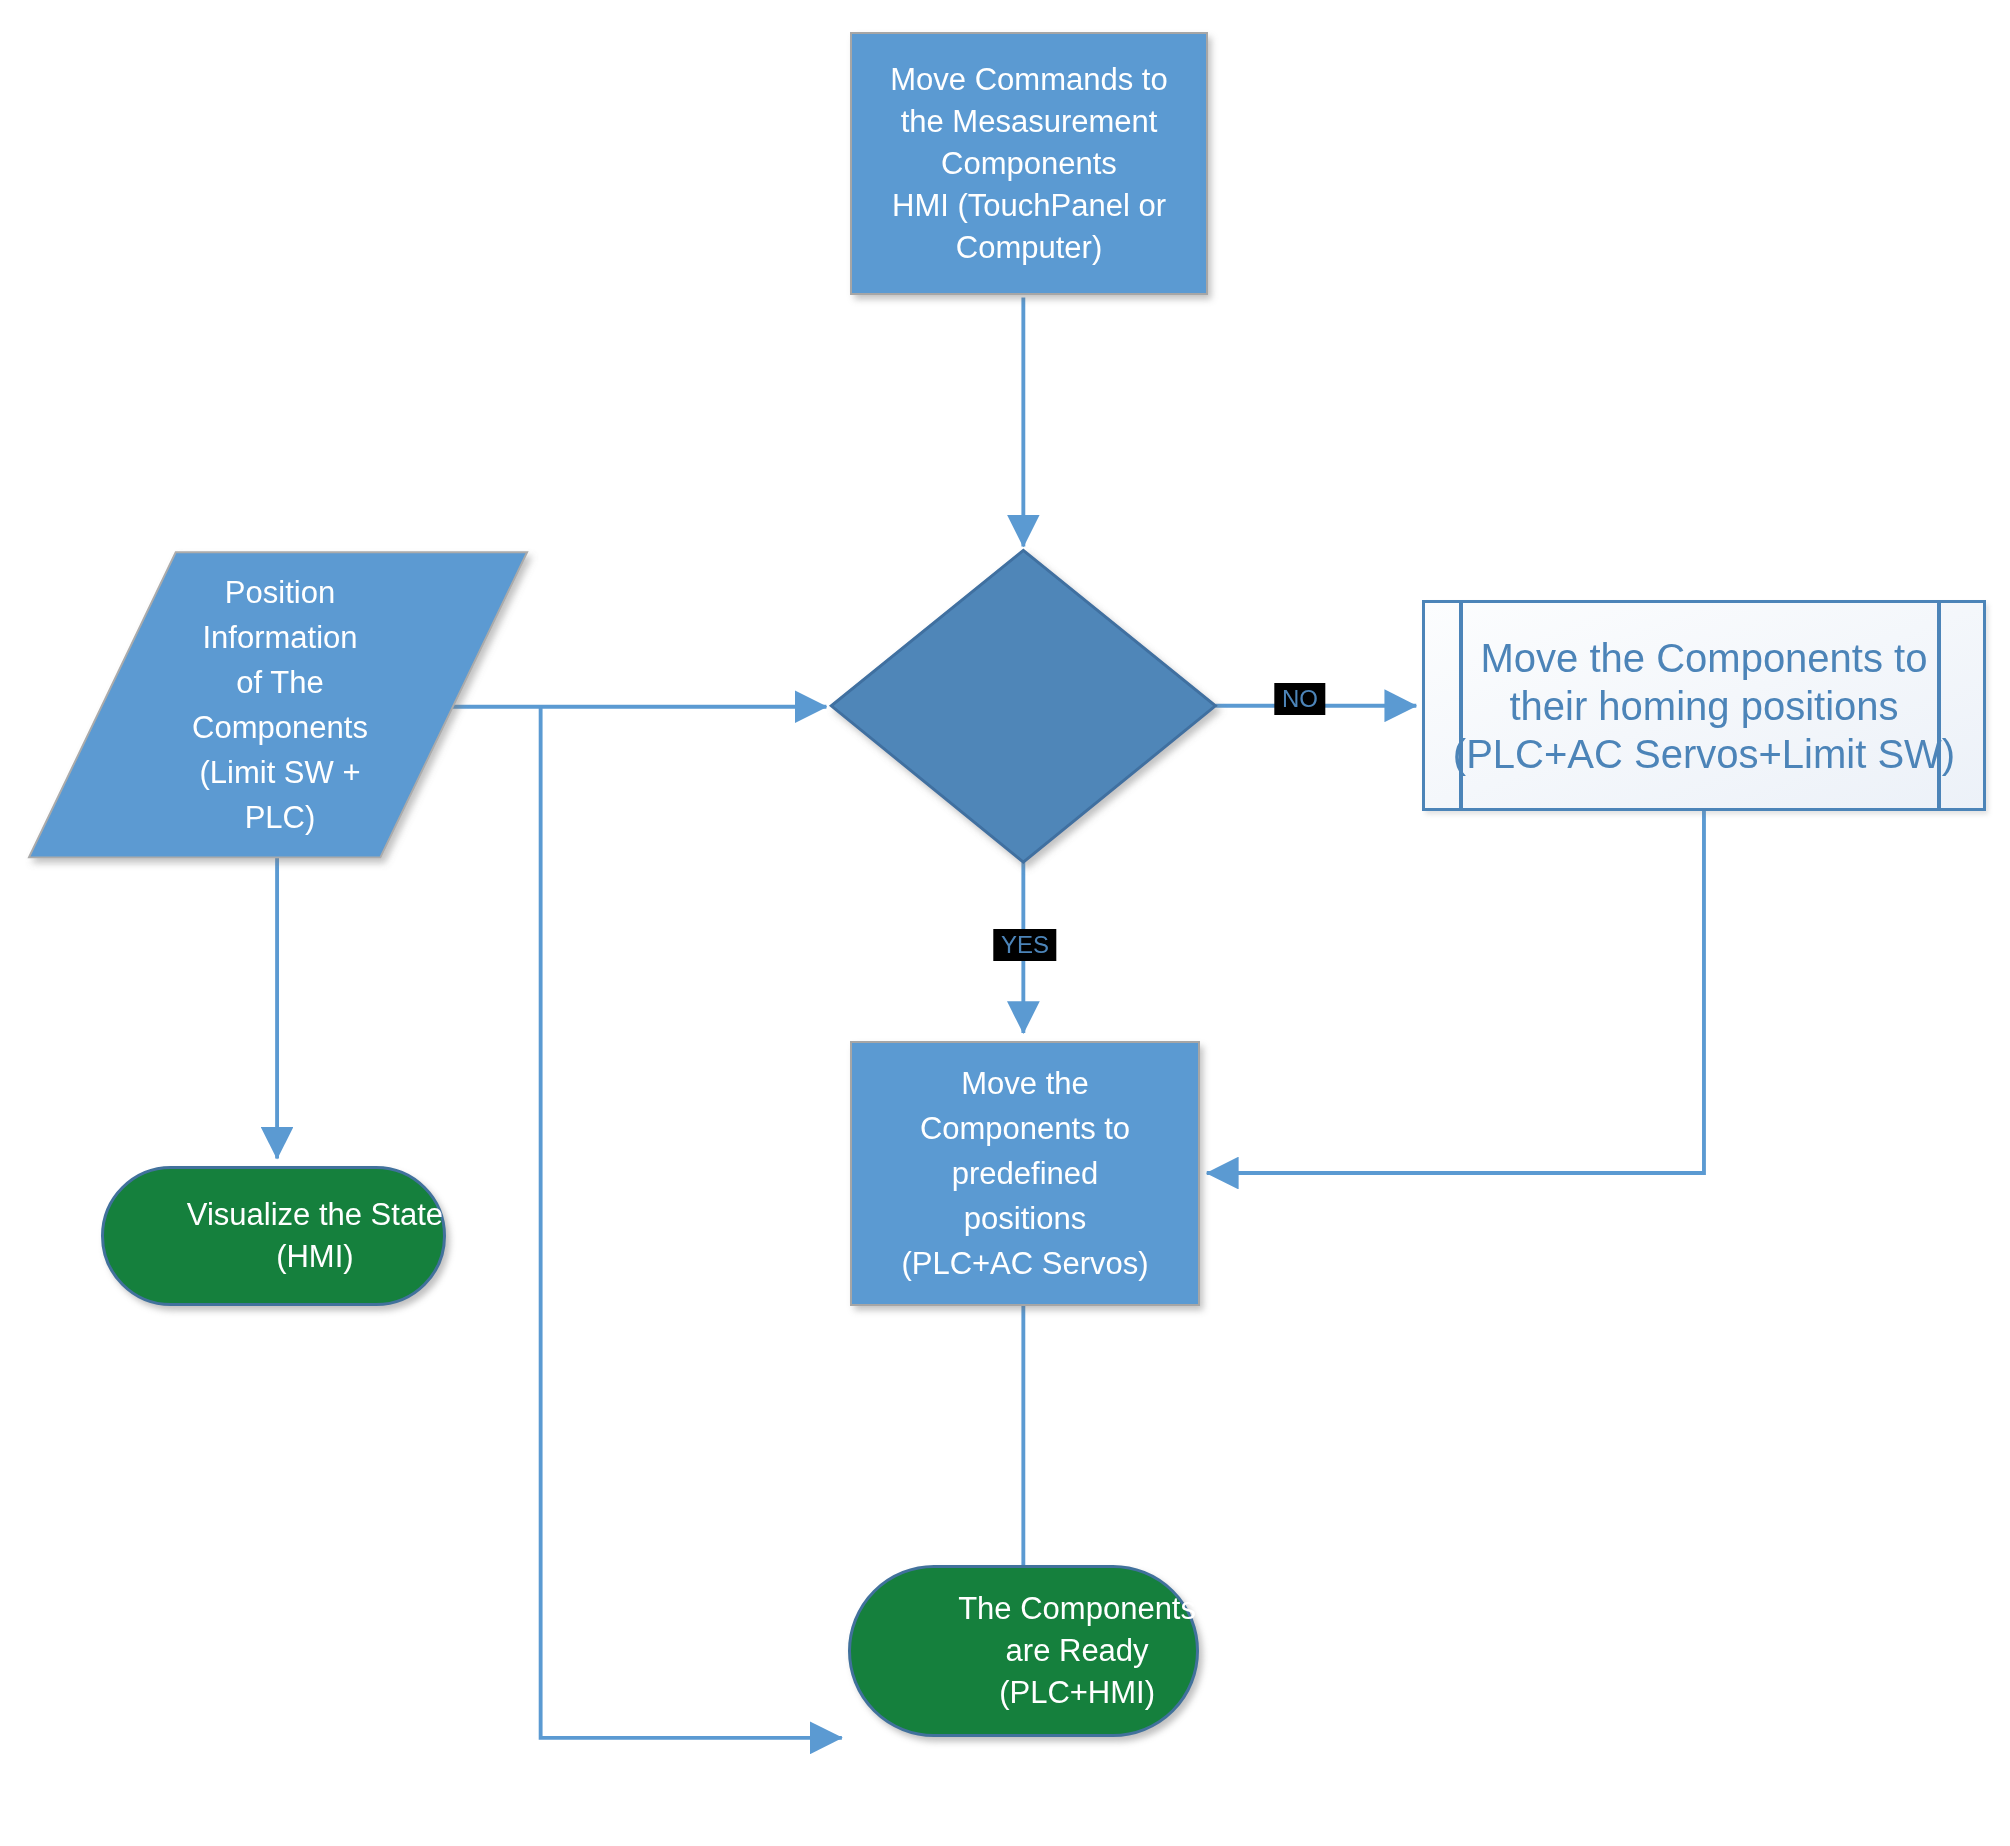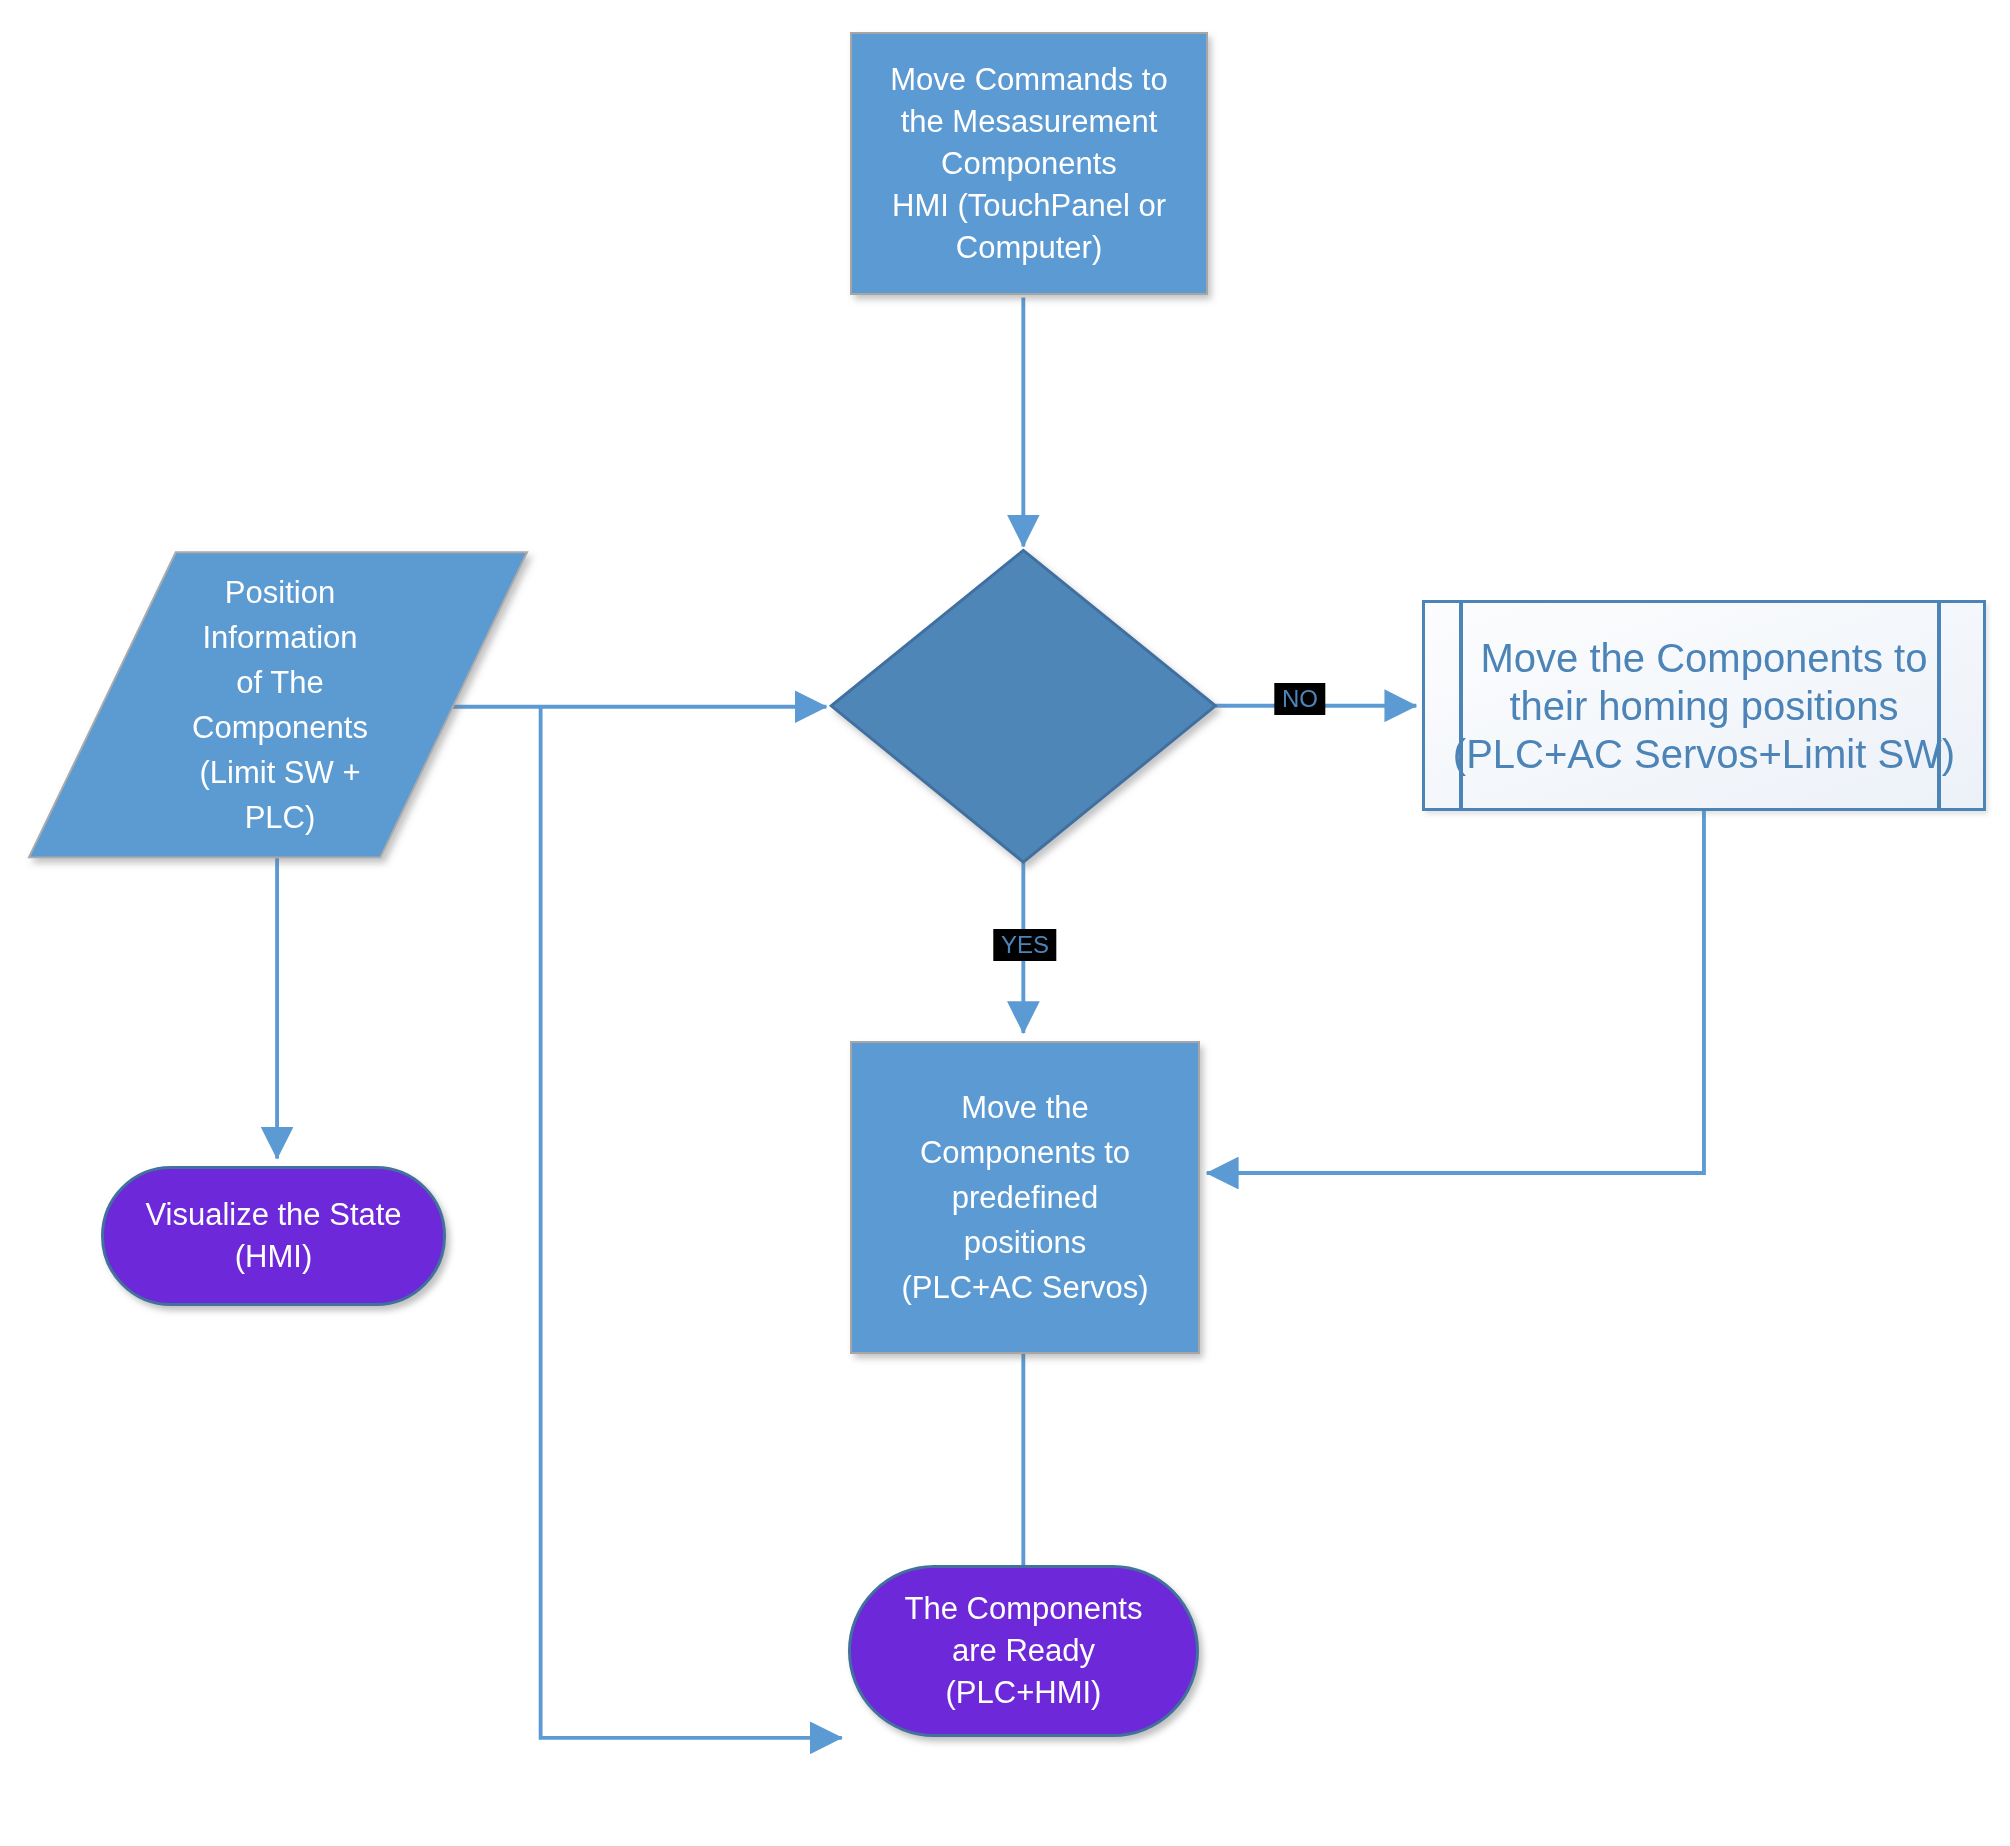--- a/index.html
+++ b/index.html
@@ -19,28 +19,28 @@
     text-align:center;white-space:pre-line;
     color:#ffffff;
   }
   .process{
     background:#5B9AD2;
     border:2.9px solid #A6A6A6;
     box-shadow:3.9px 4.8px 6.8px rgba(100,100,100,.40);
     font-size:31px;line-height:42px;
   }
   #node-move-commands{left:850px;top:32px;width:358px;height:263px;}
-  #node-move-predefined{left:850px;top:1041px;width:350px;height:313px;line-height:45px;}
+  #node-move-predefined{left:850px;top:1041px;width:350px;height:265px;line-height:45px;}
 
   .terminator{
-    background:#6d28d9;
+    background:#15803d;
     border:3.9px solid #41719C;
     border-radius:965px;
     box-shadow:3.9px 4.8px 6.8px rgba(100,100,100,.40);
-    font-size:31px;line-height:42px;
+    font-size:31px;line-height:42px;justify-content:flex-end;
   }
   #node-visualize{left:101px;top:1166px;width:345px;height:140px;}
   #node-ready{left:848px;top:1565px;width:351px;height:172px;}
 
   .predefined{
     left:1422px;top:600px;width:564px;height:211px;
     background:linear-gradient(160deg,#fcfdfe 0%,#ecf1f8 100%);
     border:3.9px solid #4C84B8;
     color:#4C84B8;
     font-size:40px;line-height:48px;

